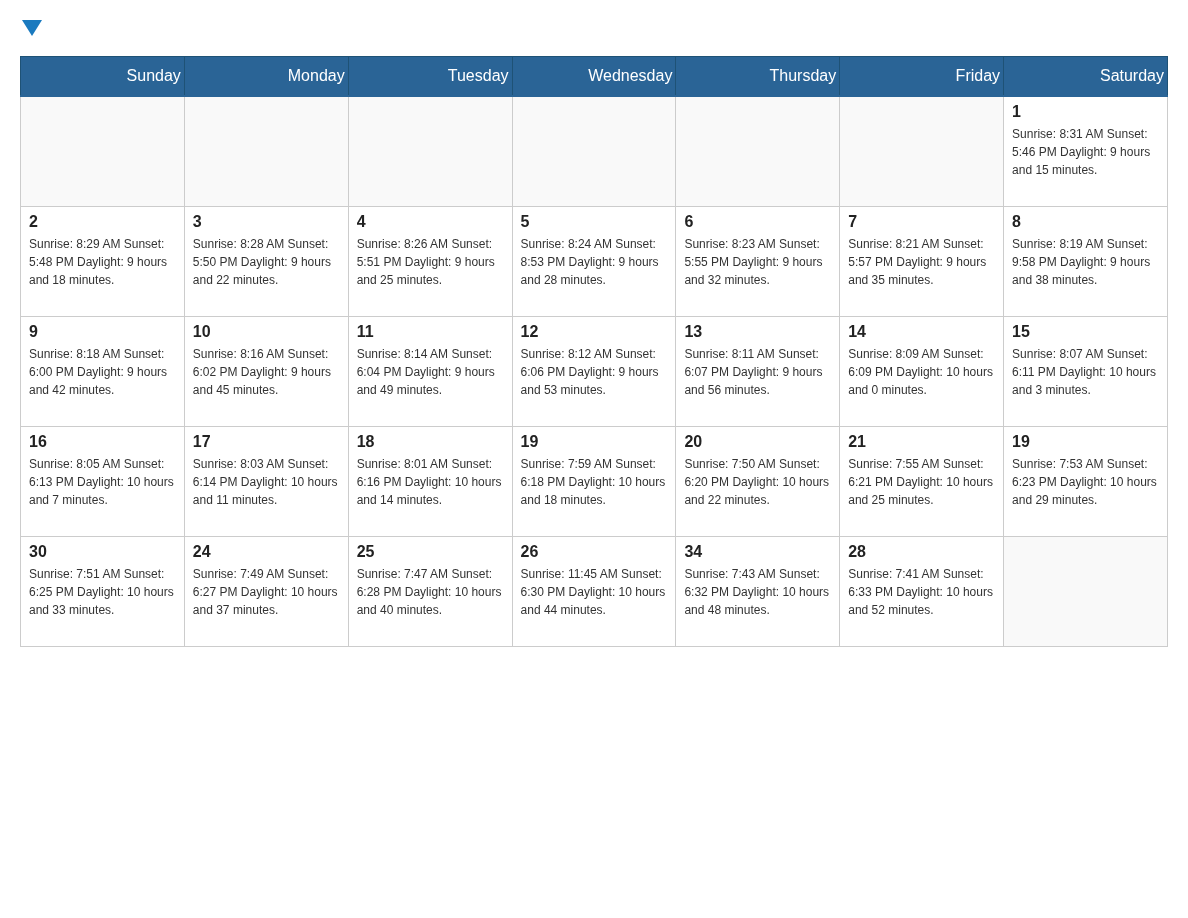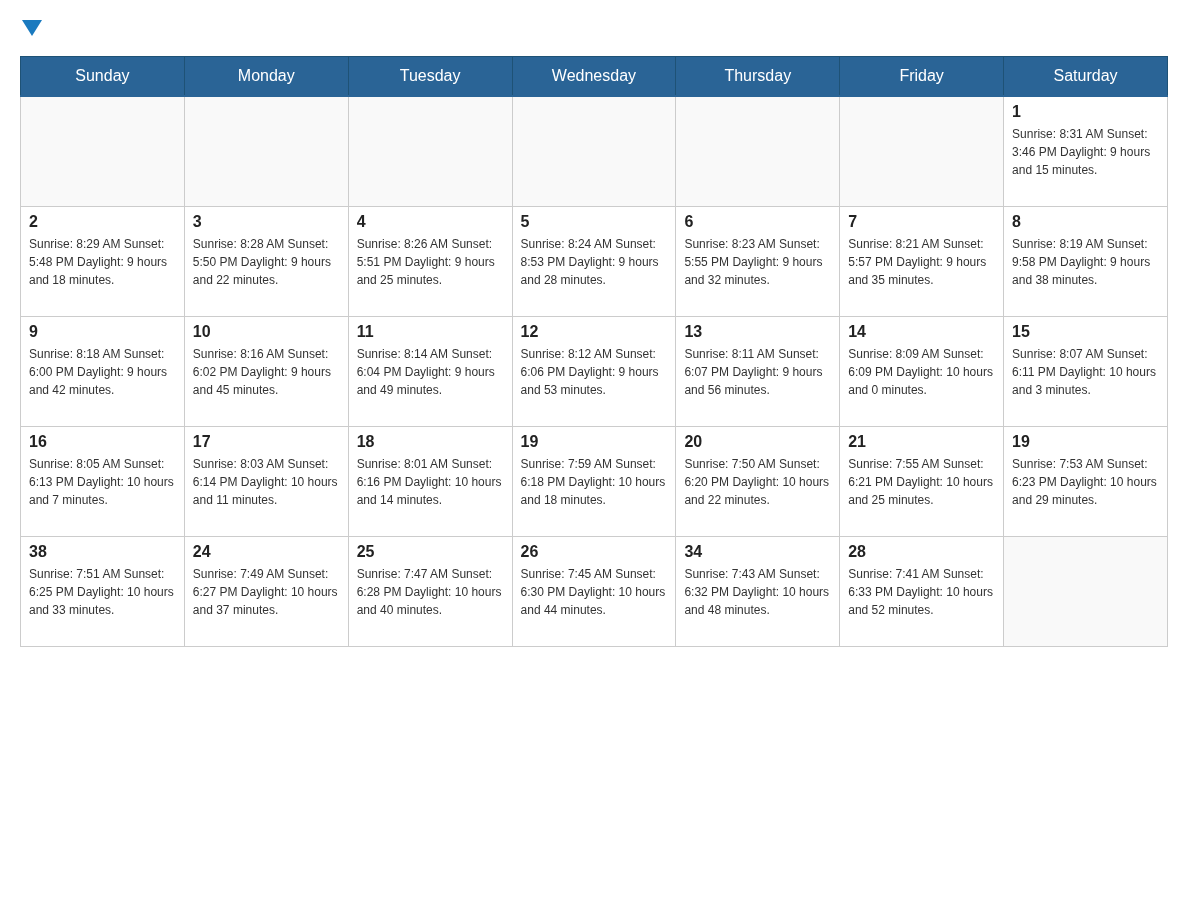--- a/index.html
+++ b/index.html
@@ -60,24 +60,24 @@
       margin-top: 4px;
     }
     table {
       width: 100%;
       border-collapse: collapse;
       table-layout: fixed;
     }
     th {
       background-color: #2a6496;
       color: #fff;
-      padding: 10px 24px;
+      padding: 10px 3px;
       font-size: 16px;
       font-weight: normal;
-      text-align: center;
+      text-align: right;
       border: 1px solid #1e5276;
     }
     td {
       border: 1px solid #ccc;
       vertical-align: top;
       padding: 6px 8px;
       height: 110px;
       background: #fff;
     }
     tr:first-child td {
@@ -136,21 +136,21 @@
   <tr>
         <td class="empty"></td>
         <td class="empty"></td>
         <td class="empty"></td>
         <td class="empty"></td>
         <td class="empty"></td>
         <td class="empty"></td>
         <td>
           <div class="day-number">1</div>
           <div class="day-info">Sunrise: 8:31 AM
-Sunset: 3:46 PM
+Sunset: 5:46 PM
 Daylight: 9 hours and 15 minutes.</div>
         </td>
       </tr>
       <tr>
         <td>
           <div class="day-number">2</div>
           <div class="day-info">Sunrise: 8:29 AM
 Sunset: 5:48 PM
 Daylight: 9 hours and 18 minutes.</div>
         </td>
@@ -274,40 +274,40 @@
         </td>
         <td>
           <div class="day-number">19</div>
           <div class="day-info">Sunrise: 7:53 AM
 Sunset: 6:23 PM
 Daylight: 10 hours and 29 minutes.</div>
         </td>
       </tr>
       <tr>
         <td>
-          <div class="day-number">38</div>
+          <div class="day-number">30</div>
           <div class="day-info">Sunrise: 7:51 AM
 Sunset: 6:25 PM
 Daylight: 10 hours and 33 minutes.</div>
         </td>
         <td>
           <div class="day-number">24</div>
           <div class="day-info">Sunrise: 7:49 AM
 Sunset: 6:27 PM
 Daylight: 10 hours and 37 minutes.</div>
         </td>
         <td>
           <div class="day-number">25</div>
           <div class="day-info">Sunrise: 7:47 AM
 Sunset: 6:28 PM
 Daylight: 10 hours and 40 minutes.</div>
         </td>
         <td>
           <div class="day-number">26</div>
-          <div class="day-info">Sunrise: 7:45 AM
+          <div class="day-info">Sunrise: 11:45 AM
 Sunset: 6:30 PM
 Daylight: 10 hours and 44 minutes.</div>
         </td>
         <td>
           <div class="day-number">34</div>
           <div class="day-info">Sunrise: 7:43 AM
 Sunset: 6:32 PM
 Daylight: 10 hours and 48 minutes.</div>
         </td>
         <td>

